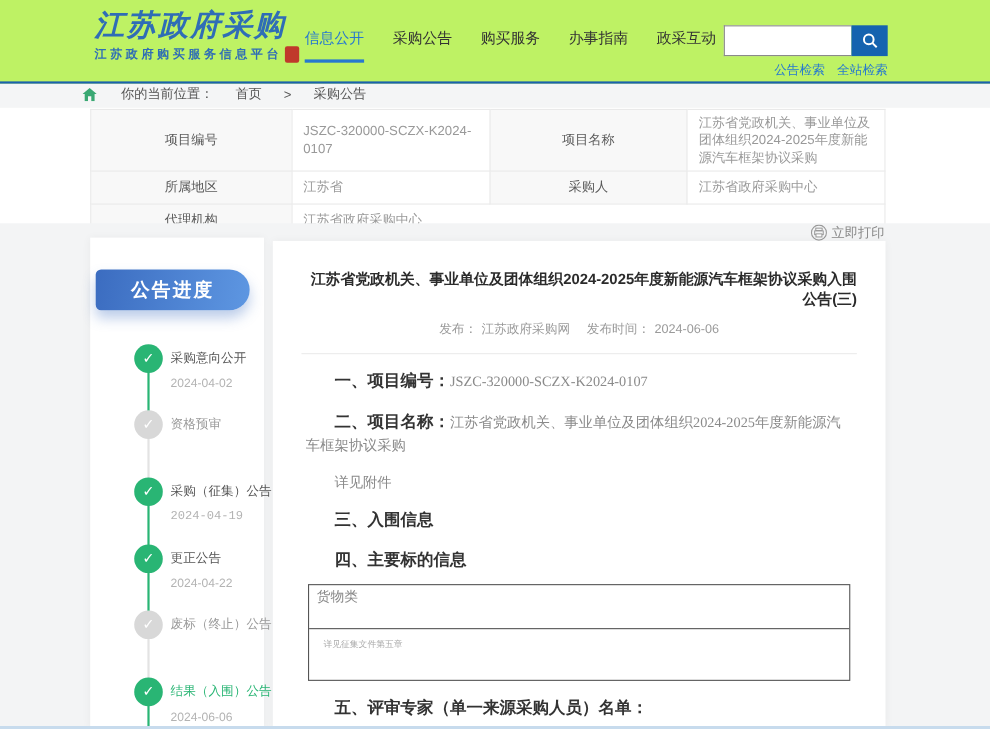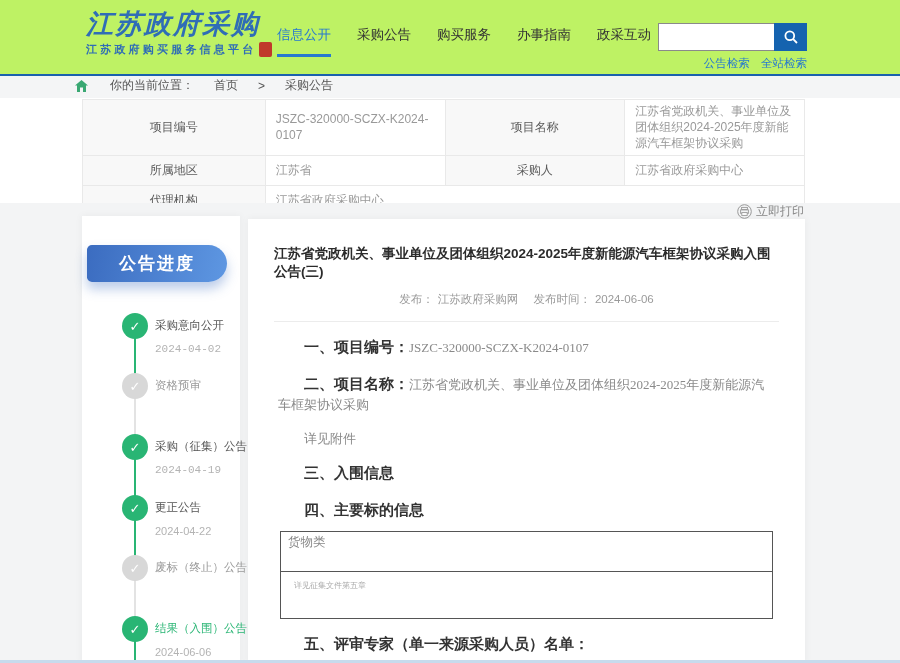--- a/index.html
+++ b/index.html
@@ -63,21 +63,21 @@
   .tl-dot.done { background:#29b574; }
   .tl-dot.pend { background:#d8d8d8; }
   .tl-dot::after { content:"✓"; color:#fff; font-size:13px; font-weight:bold; }
   .tl-label { position:absolute; left:73px; font-size:11.5px; color:#555; white-space:nowrap; cursor:pointer; }
   .tl-label.green { color:#29b574; }
   .tl-date { position:absolute; left:73px; font-size:11px; color:#b3b3b3; white-space:nowrap; }
 
   
   .main-card { position:absolute; left:248px; top:219px; width:557px; height:444px; background:#fff;
                box-shadow:0 0 8px rgba(0,0,0,0.05); overflow:hidden; }
-  .art-title { margin:26px 26px 0; text-align:left; font-size:13.5px; font-weight:bold; color:#2b2b2b; }
+  .art-title { margin:26px 26px 0; text-align:right; font-size:13.5px; font-weight:bold; color:#2b2b2b; }
   .art-meta { margin-top:11px; text-align:center; font-size:11.5px; color:#9a9a9a; }
   .art-meta span { margin:0 2px; }
   .art-divider { margin:14px 26px 0; border:none; border-top:1px solid #ececec; }
   .art-body { margin:4px 30px 0; font-family:"Liberation Serif","DejaVu Serif",serif;
               font-size:13px; color:#8a8a8a; }
   .art-body p { margin-top:14px; text-indent:2em; line-height:1.5; }
   .art-body .h { font-weight:bold; color:#333; font-size:15px; font-family:"Liberation Serif","DejaVu Serif",serif; }
   .subject-box { margin:10px 2px 0; border:1px solid #555; }
   .subject-box .r1 { height:40px; border-bottom:1px solid #555; padding:2px 7px; font-size:12.5px; color:#888; }
   .subject-box .r2 { height:46px; padding:8px 13px; font-size:8px; color:#aaa; }
@@ -170,21 +170,21 @@
     <div class="timeline">
       <div class="tl-seg g" style="top:110px;height:60px;"></div>
       <div class="tl-seg p" style="top:170px;height:61px;"></div>
       <div class="tl-seg g" style="top:231px;height:61px;"></div>
       <div class="tl-seg g" style="top:292px;height:60px;"></div>
       <div class="tl-seg p" style="top:352px;height:61px;"></div>
       <div class="tl-seg g" style="top:413px;height:34px;"></div>
 
       <div class="tl-dot done" style="top:97px;"></div>
       <span class="tl-label" style="top:102px;">采购意向公开</span>
-      <span class="tl-date" style="top:127px;font-family:Liberation Mono, monospace;">2024-04-02</span>
+      <span class="tl-date" style="top:127px;">2024-04-02</span>
 
       <div class="tl-dot pend" style="top:157px;"></div>
       <span class="tl-label" style="top:162px;color:#9a9a9a;">资格预审</span>
 
       <div class="tl-dot done" style="top:218px;"></div>
       <span class="tl-label" style="top:223px;">采购（征集）公告</span>
       <span class="tl-date" style="top:248px;font-family:Liberation Mono, monospace;">2024-04-19</span>
 
       <div class="tl-dot done" style="top:279px;"></div>
       <span class="tl-label" style="top:284px;">更正公告</span>

